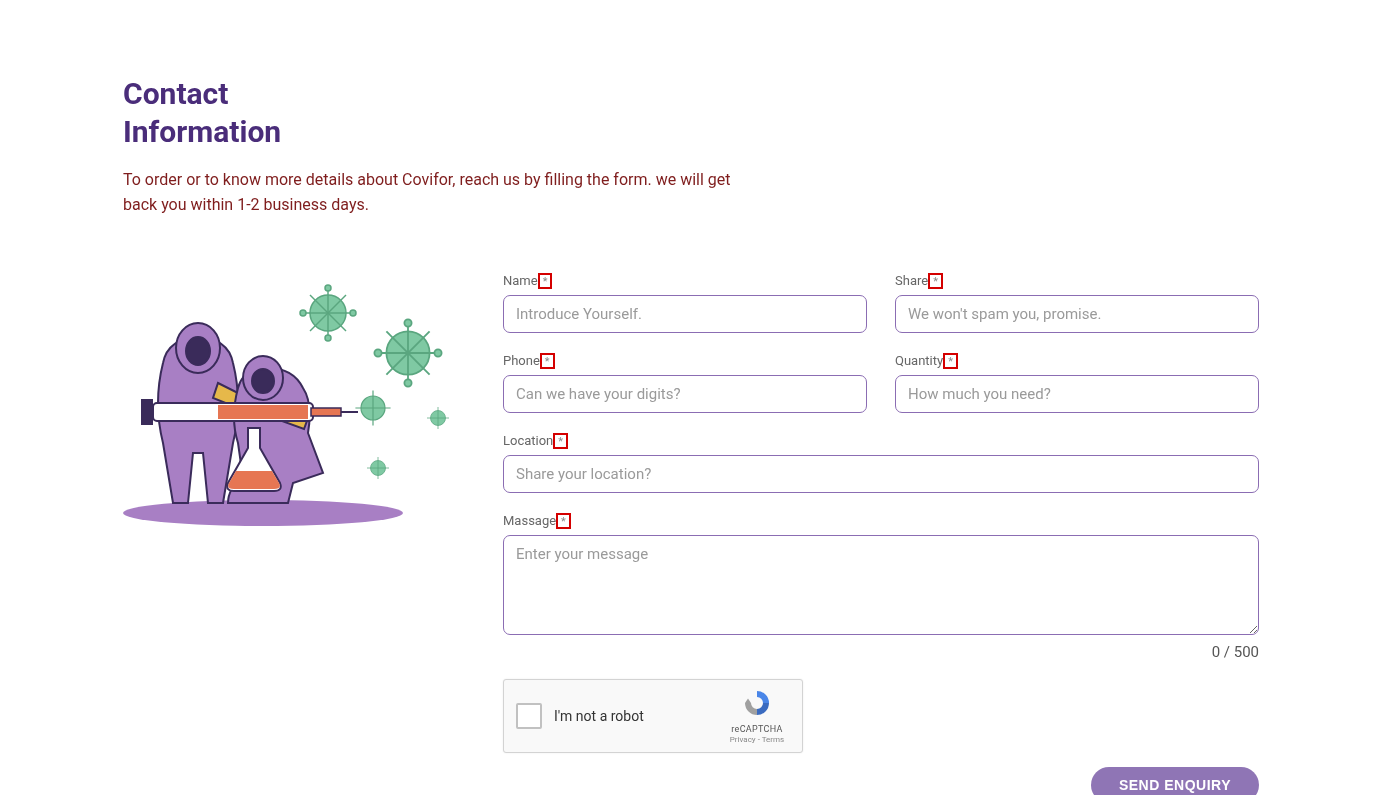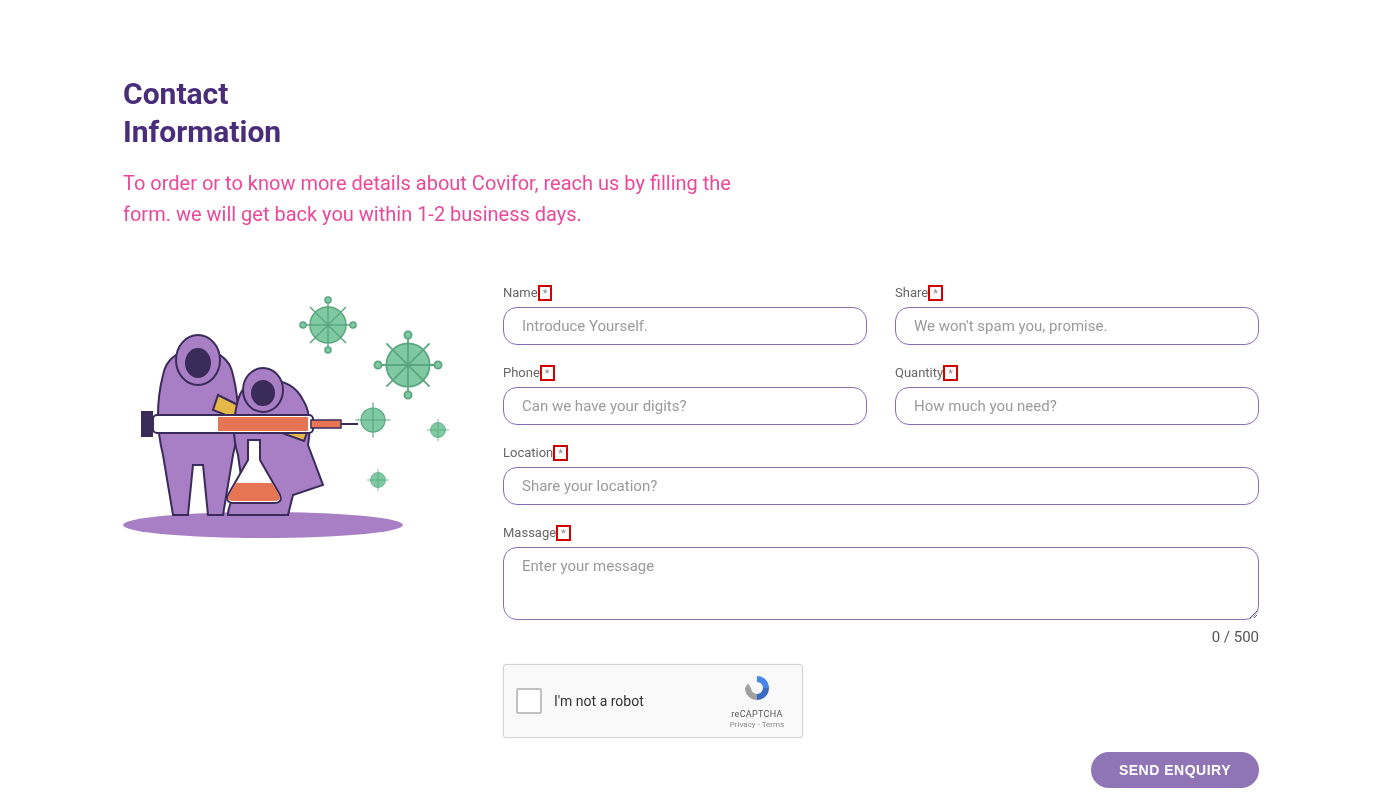--- a/index.html
+++ b/index.html
@@ -18,22 +18,22 @@
       padding: 75px 123px 20px 123px;
     }
     .page-title {
       font-size: 30px;
       font-weight: 700;
       color: #4a2d7a;
       line-height: 1.25;
       margin-bottom: 18px;
     }
     .page-description {
-      font-size: 20px;
-      color: #ec4899;
+      font-size: 16px;
+      color: #7f1d1d;
       line-height: 1.55;
       max-width: 640px;
       margin-bottom: 55px;
     }
     .content-row {
       display: flex;
       gap: 40px;
     }
     .illustration-col {
       flex: 0 0 340px;
@@ -78,32 +78,32 @@
     }
     .req-star {
       color: #888;
       font-size: 11px;
       position: relative;
       top: -1px;
     }
     .text-input, .textarea-input {
       width: 100%;
       border: 1px solid #8b6db3;
-      border-radius: 14px;
-      padding: 9px 18px;
+      border-radius: 7px;
+      padding: 9px 12px;
       font-size: 15px;
       color: #333;
       font-family: inherit;
       background: #fff;
     }
     .text-input::placeholder, .textarea-input::placeholder {
       color: #9a9a9a;
     }
     .textarea-input {
-      height: 73px;
+      height: 100px;
       resize: both;
     }
     .char-count {
       text-align: right;
       font-size: 15px;
       color: #555;
       margin-top: 8px;
     }
     .recaptcha-box {
       margin-top: 18px;

